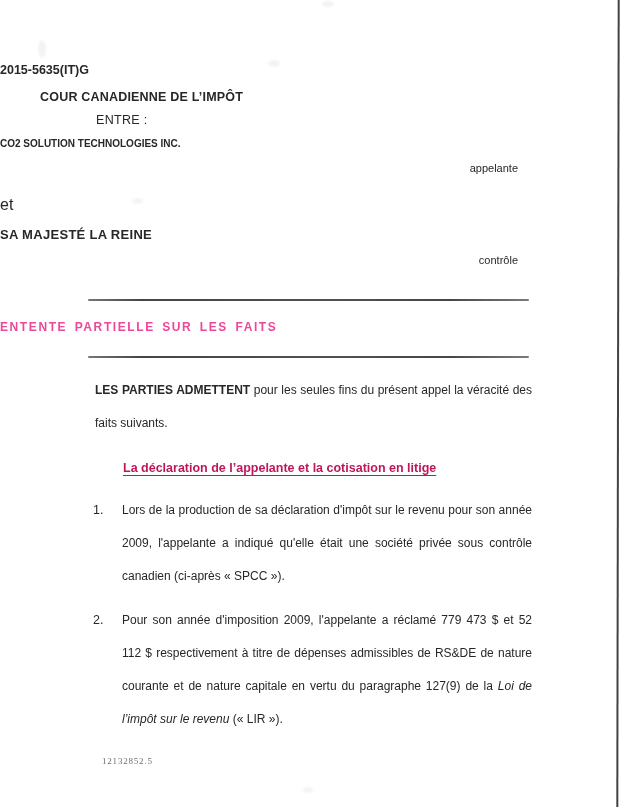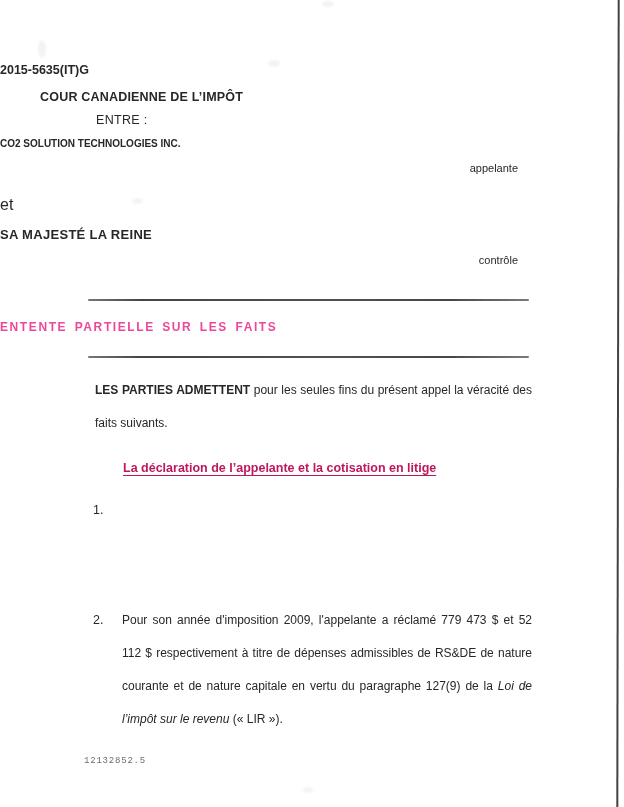--- a/index.html
+++ b/index.html
@@ -71,22 +71,22 @@
   .item-num { left: 93px; font-size: 12.5px; line-height: 33px; }
   .item-num-1 { top: 494px; }
   .item-num-2 { top: 604px; }
   .item { left: 122px; width: 410px; }
   .item-1 { top: 494px; }
   .item-2 { top: 604px; }
   .item i { font-style: italic; margin-top: 48px; }
 
   .footer-number {
     top: 756px;
-    left: 84px;
-    font-family: Liberation Mono, monospace;
+    left: 102px;
+    font-family: Liberation Serif, serif;
     font-size: 9px;
     letter-spacing: 0.8px;
     color: #6d6d6d;
   }
 
   .scan-edge-line {
     left: 616.5px;
     top: 0;
     width: 1.6px;
     height: 807px;
@@ -125,19 +125,20 @@
 
   <div class="abs rule rule-top"></div>
   <div class="abs c b doc-title">ENTENTE PARTIELLE SUR LES FAITS</div>
   <div class="abs rule rule-bottom"></div>
 
   <div class="abs para admission"><span class="b">LES PARTIES ADMETTENT</span> <span>pour les seules fins du présent appel la véracité des faits suivants.</span></div>
 
   <div class="abs section-heading">La déclaration de l’appelante et la cotisation en litige</div>
 
   <div class="abs item-num item-num-1">1.</div>
+  <div class="abs para item item-1">Lors de la production de sa déclaration d'impôt sur le revenu pour son année 2009, l'appelante a indiqué qu'elle était une société privée sous contrôle canadien (ci-après « SPCC »).</div>
 
   <div class="abs item-num item-num-2">2.</div>
   <div class="abs para item item-2"><span>Pour son année d'imposition 2009, l'appelante a réclamé 779 473 $ et 52 112 $ respectivement à titre de dépenses admissibles de RS&amp;DE de nature courante et de nature capitale en vertu du paragraphe 127(9) de la</span> <i>Loi de l’impôt sur le revenu</i> <span>(« LIR »).</span></div>
 
   <div class="abs footer-number">12132852.5</div>
 
 </div>
 
 </body></html>

